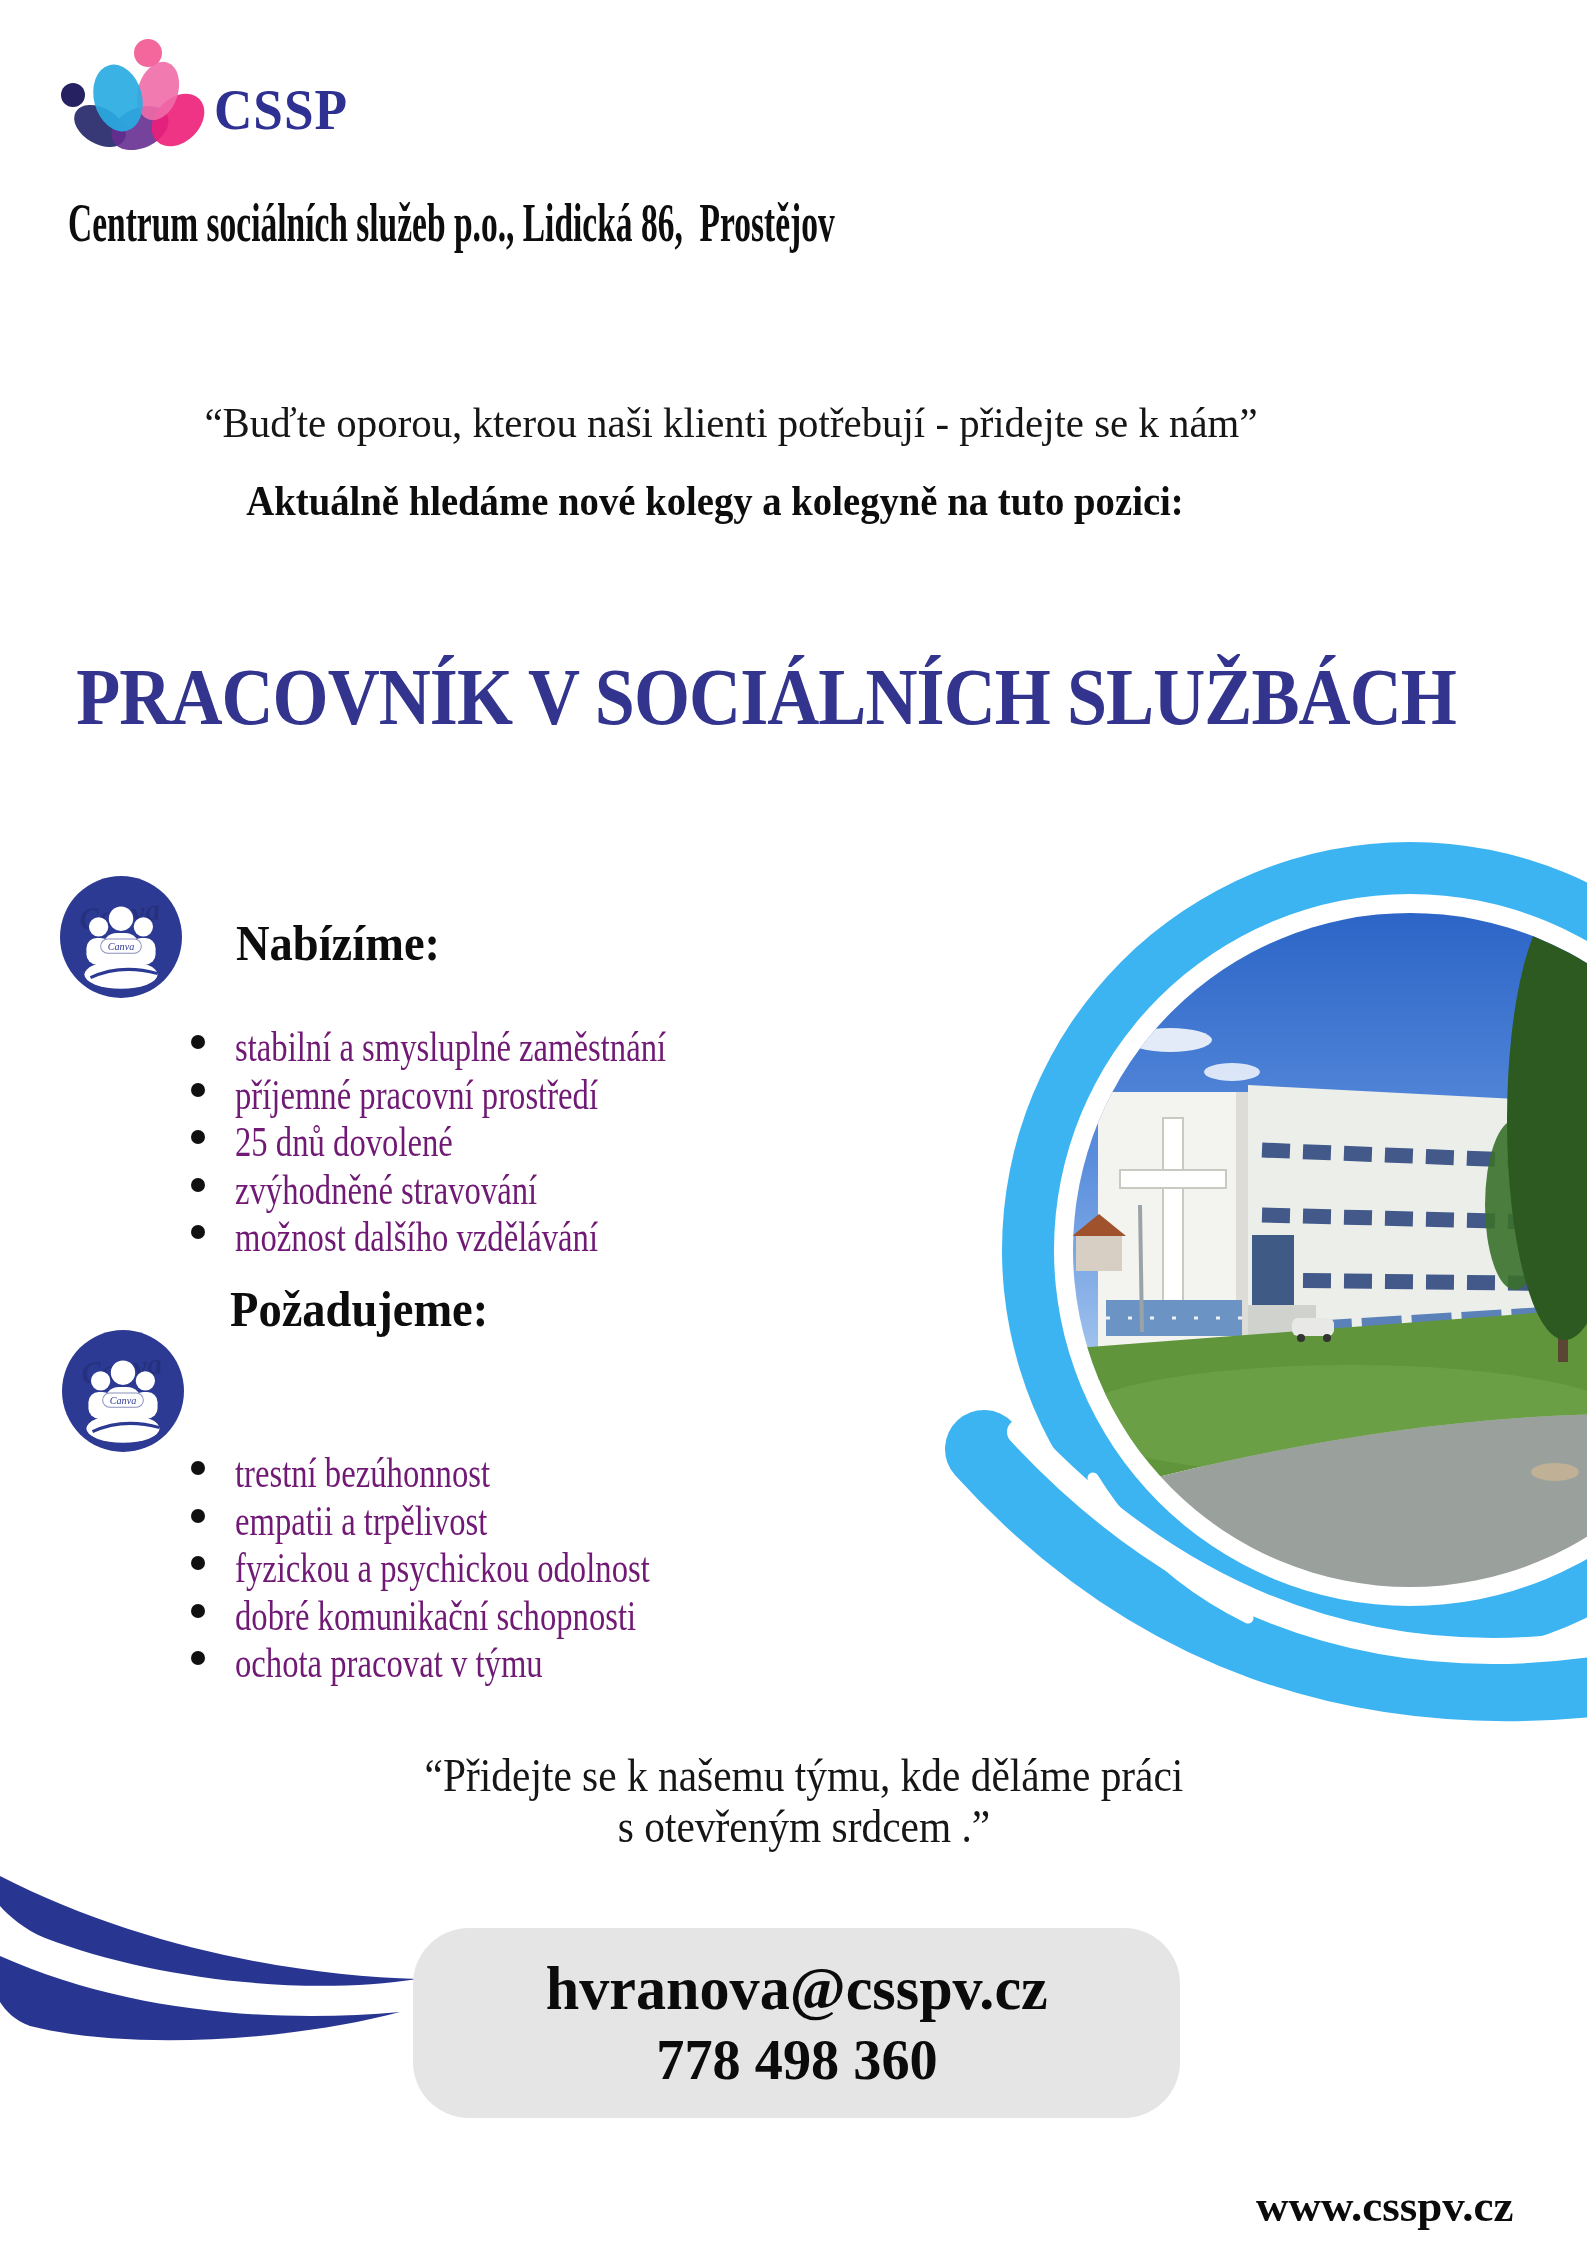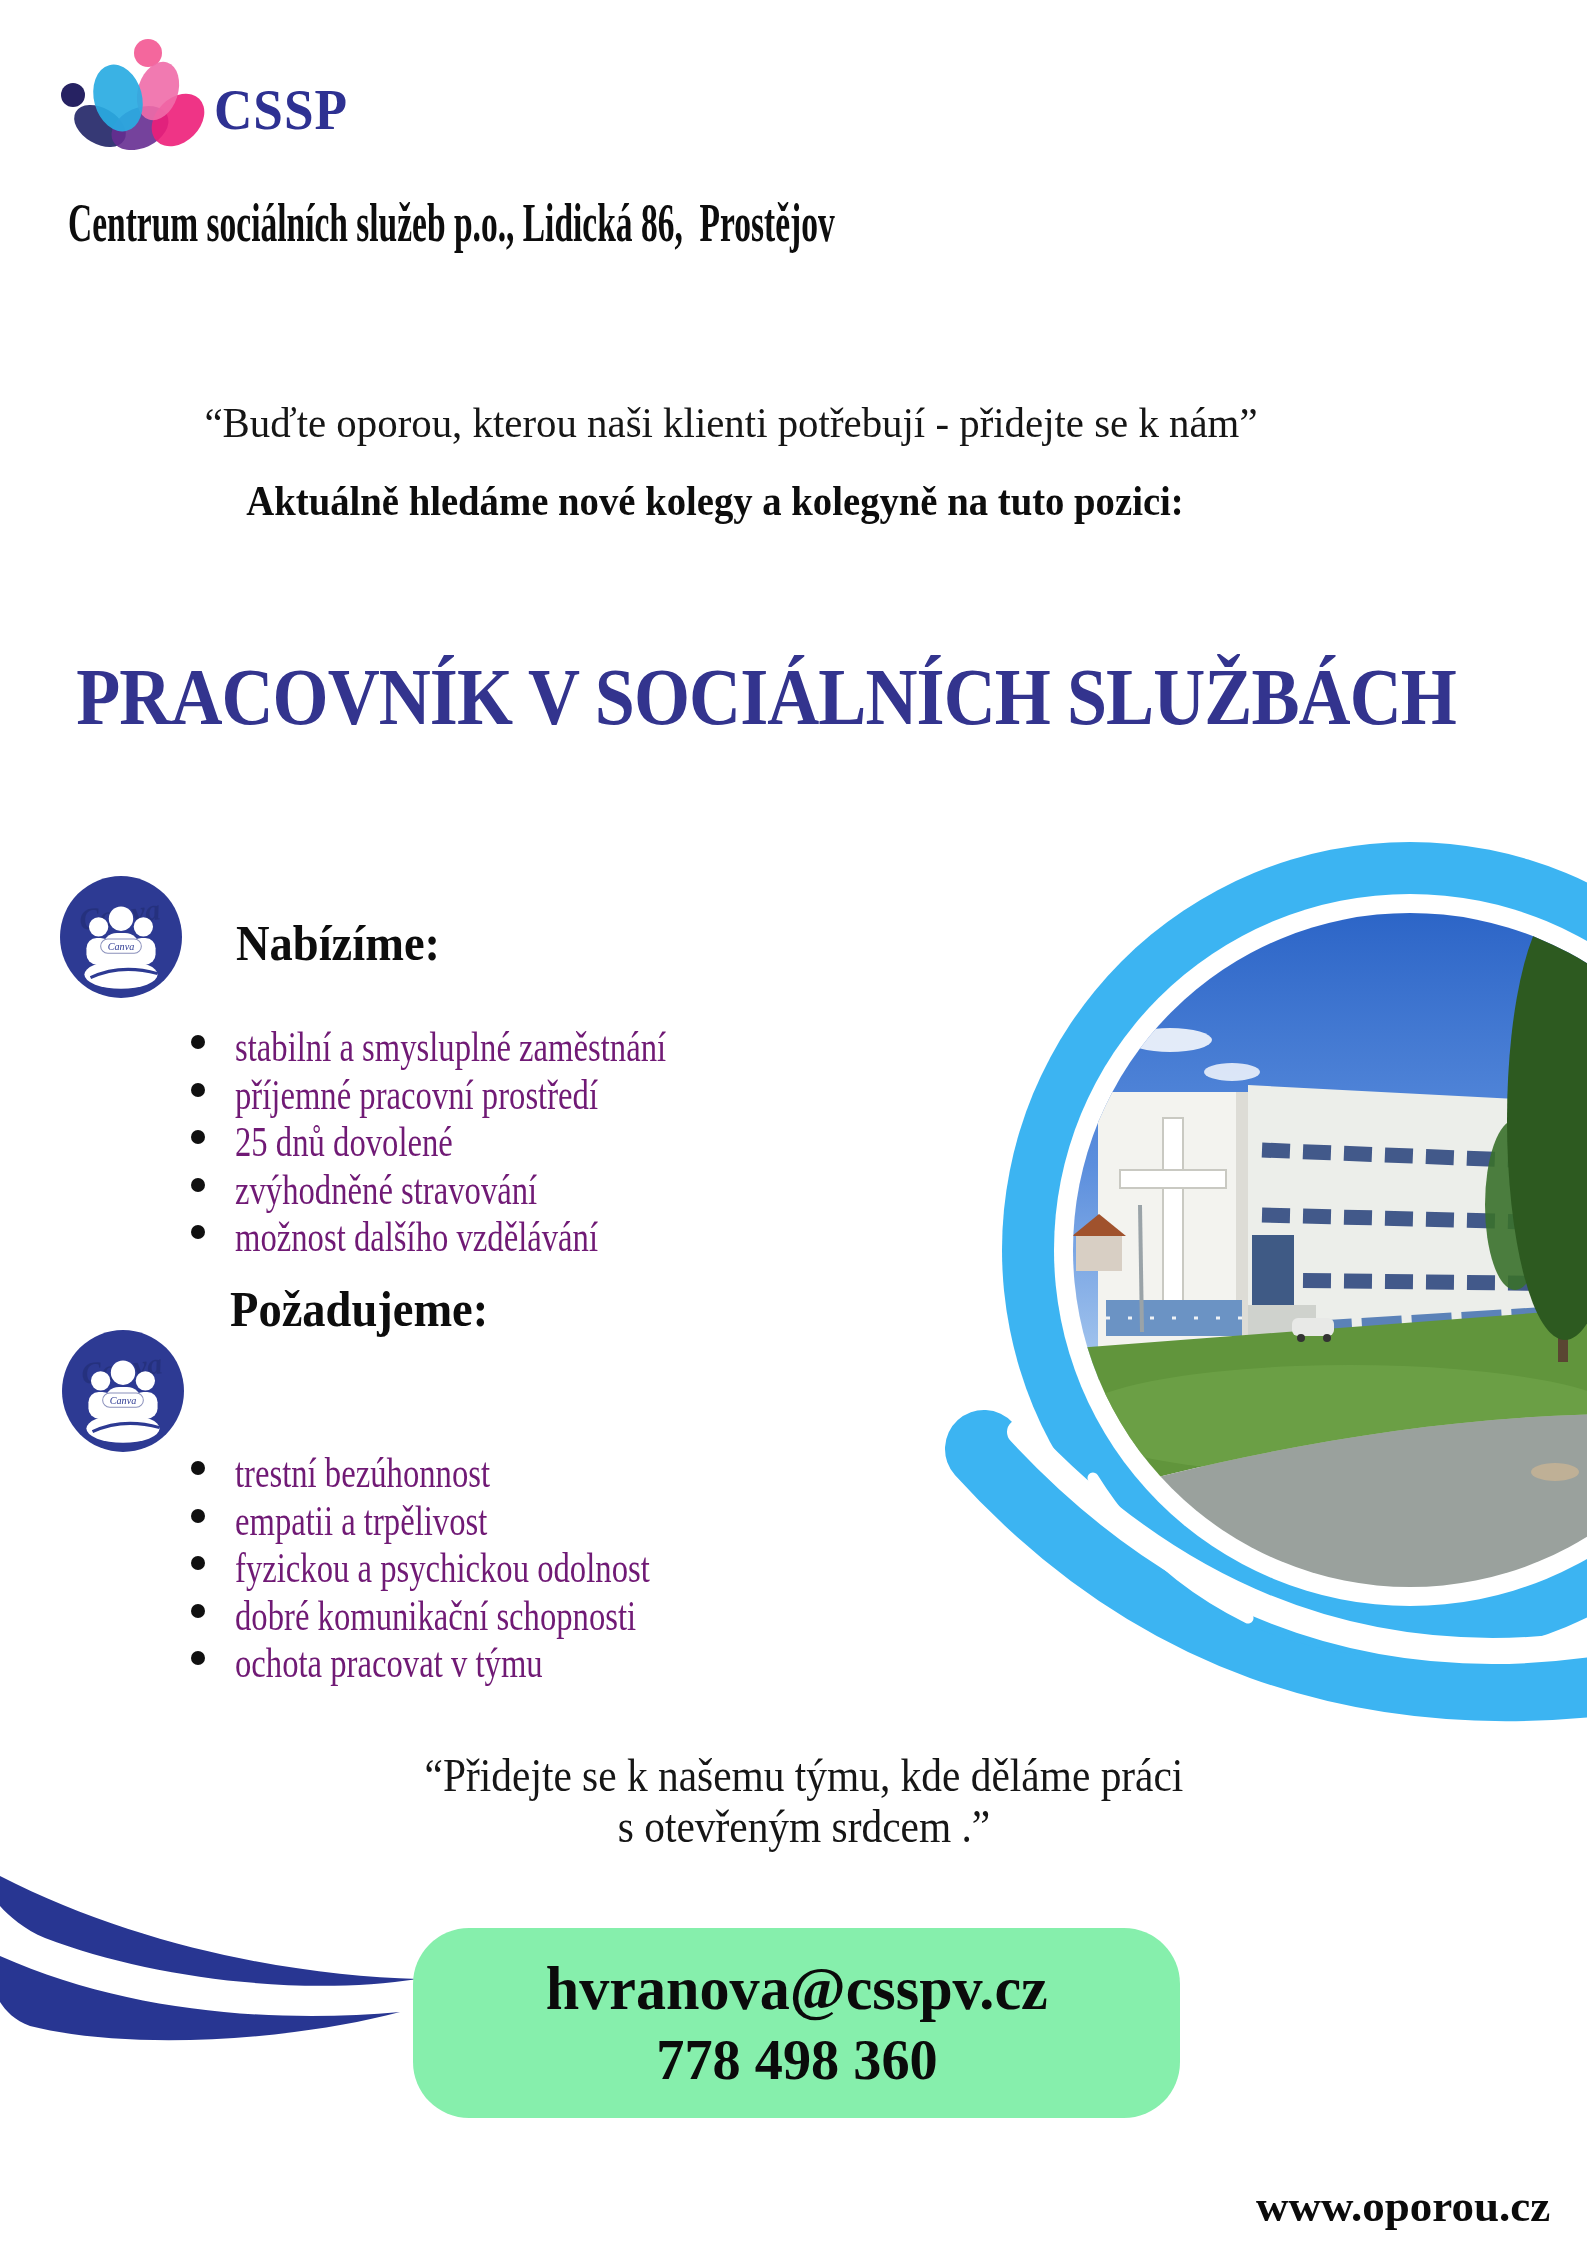--- a/index.html
+++ b/index.html
@@ -34,21 +34,21 @@
   ul.bullet-list .li-text{display:inline-block;transform:scaleX(.76);transform-origin:left top;white-space:nowrap;}
   .offer-heading{left:228px;top:906px;}
   .offer-list{left:185px;top:1022px;}
   .req-heading{left:230px;top:1280px;}
   .req-list{left:185px;top:1448px;}
   
   .closing-quote{left:144px;top:1750px;width:1320px;text-align:center;font-size:46px;
     line-height:51px;color:#161616;transform:scaleX(.90);transform-origin:center top;}
   
   .contact-box{left:413px;top:1928px;width:767px;height:190px;border-radius:56px;
-    background:#86efac;display:flex;flex-direction:column;align-items:center;
+    background:#e5e5e5;display:flex;flex-direction:column;align-items:center;
     justify-content:center;z-index:3;}
   .contact-email{font-size:62px;font-weight:bold;color:#0b0b0b;transform:scaleX(.97);white-space:nowrap;}
   .contact-phone{font-size:58px;font-weight:bold;color:#0b0b0b;transform:scaleX(.97);
     margin-top:2px;white-space:nowrap;}
   
   .footer-site{left:1256px;top:2180px;font-size:45px;font-weight:bold;color:#0b0b0b;white-space:nowrap;}
   
   .photo-composition{left:700px;top:755px;z-index:0;}
   .navy-swoosh{left:0;top:1855px;z-index:1;}
   .icon-circle{z-index:2;}
@@ -200,16 +200,16 @@
     <div class="abs closing-quote">
       <div>“Přidejte se k našemu týmu, kde děláme práci</div>
       <div>s otevřeným srdcem .”</div>
     </div>
 
     <div class="abs contact-box">
       <div class="contact-email">hvranova@csspv.cz</div>
       <div class="contact-phone">778 498 360</div>
     </div>
 
-    <div class="abs footer-site">www.oporou.cz</div>
+    <div class="abs footer-site">www.csspv.cz</div>
 
   </div>
 </div>
 
 </body></html>

